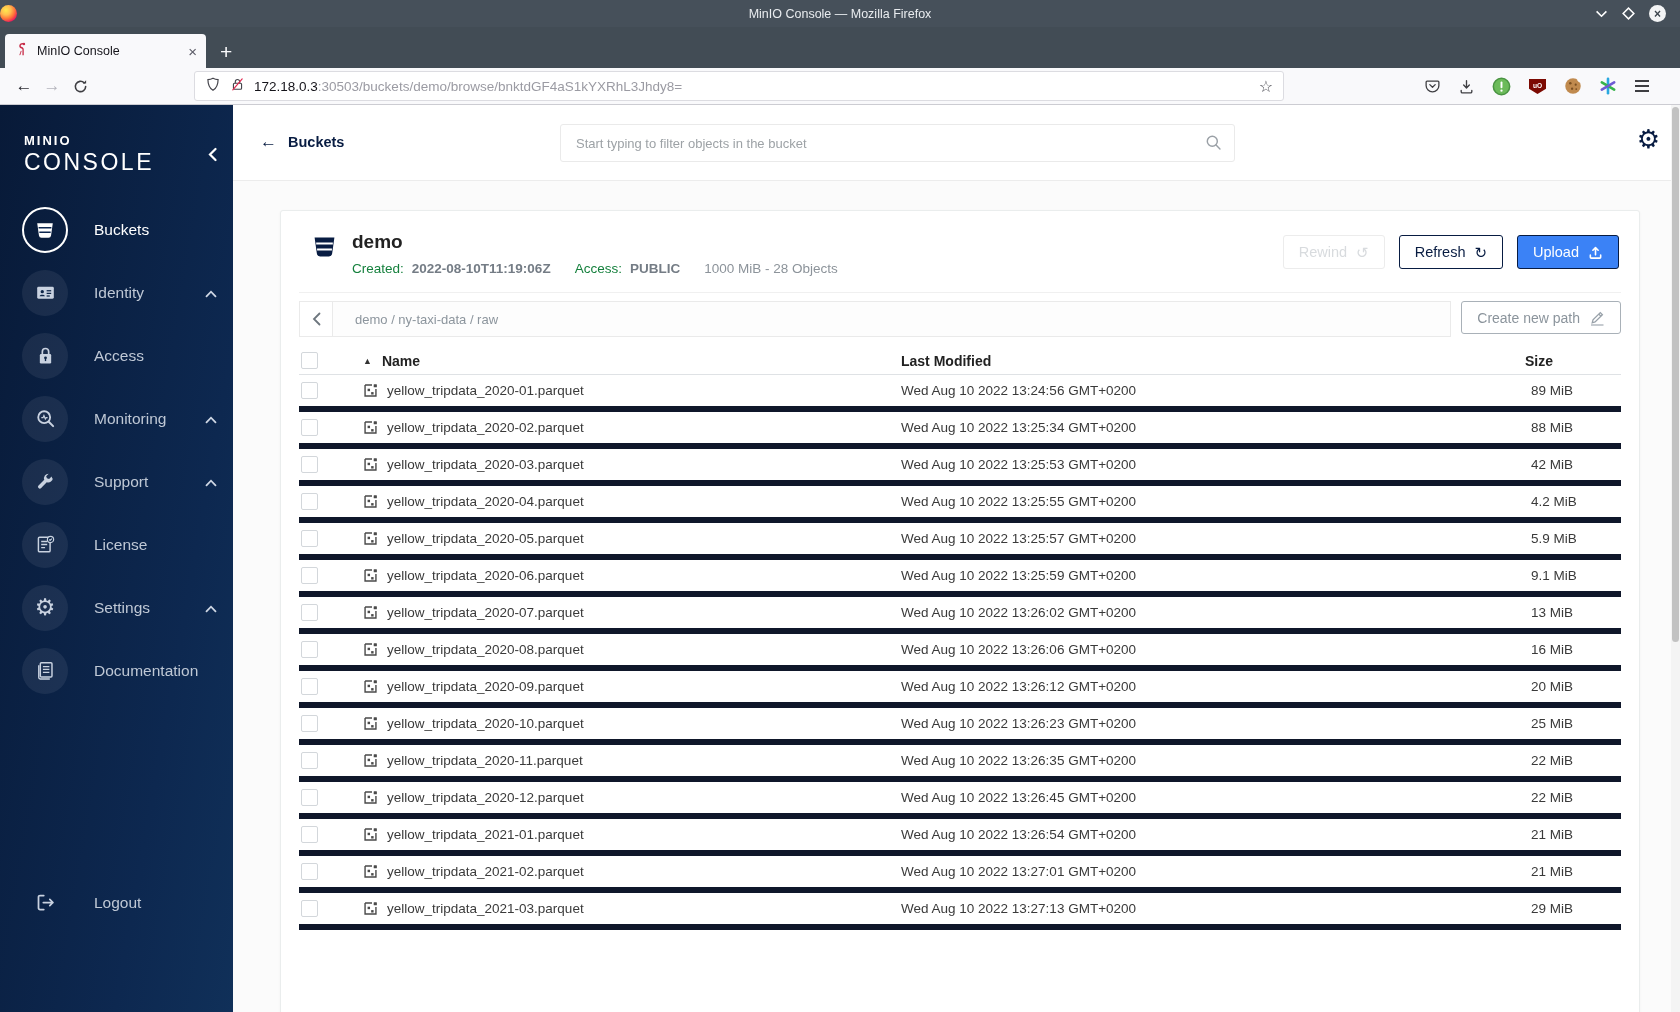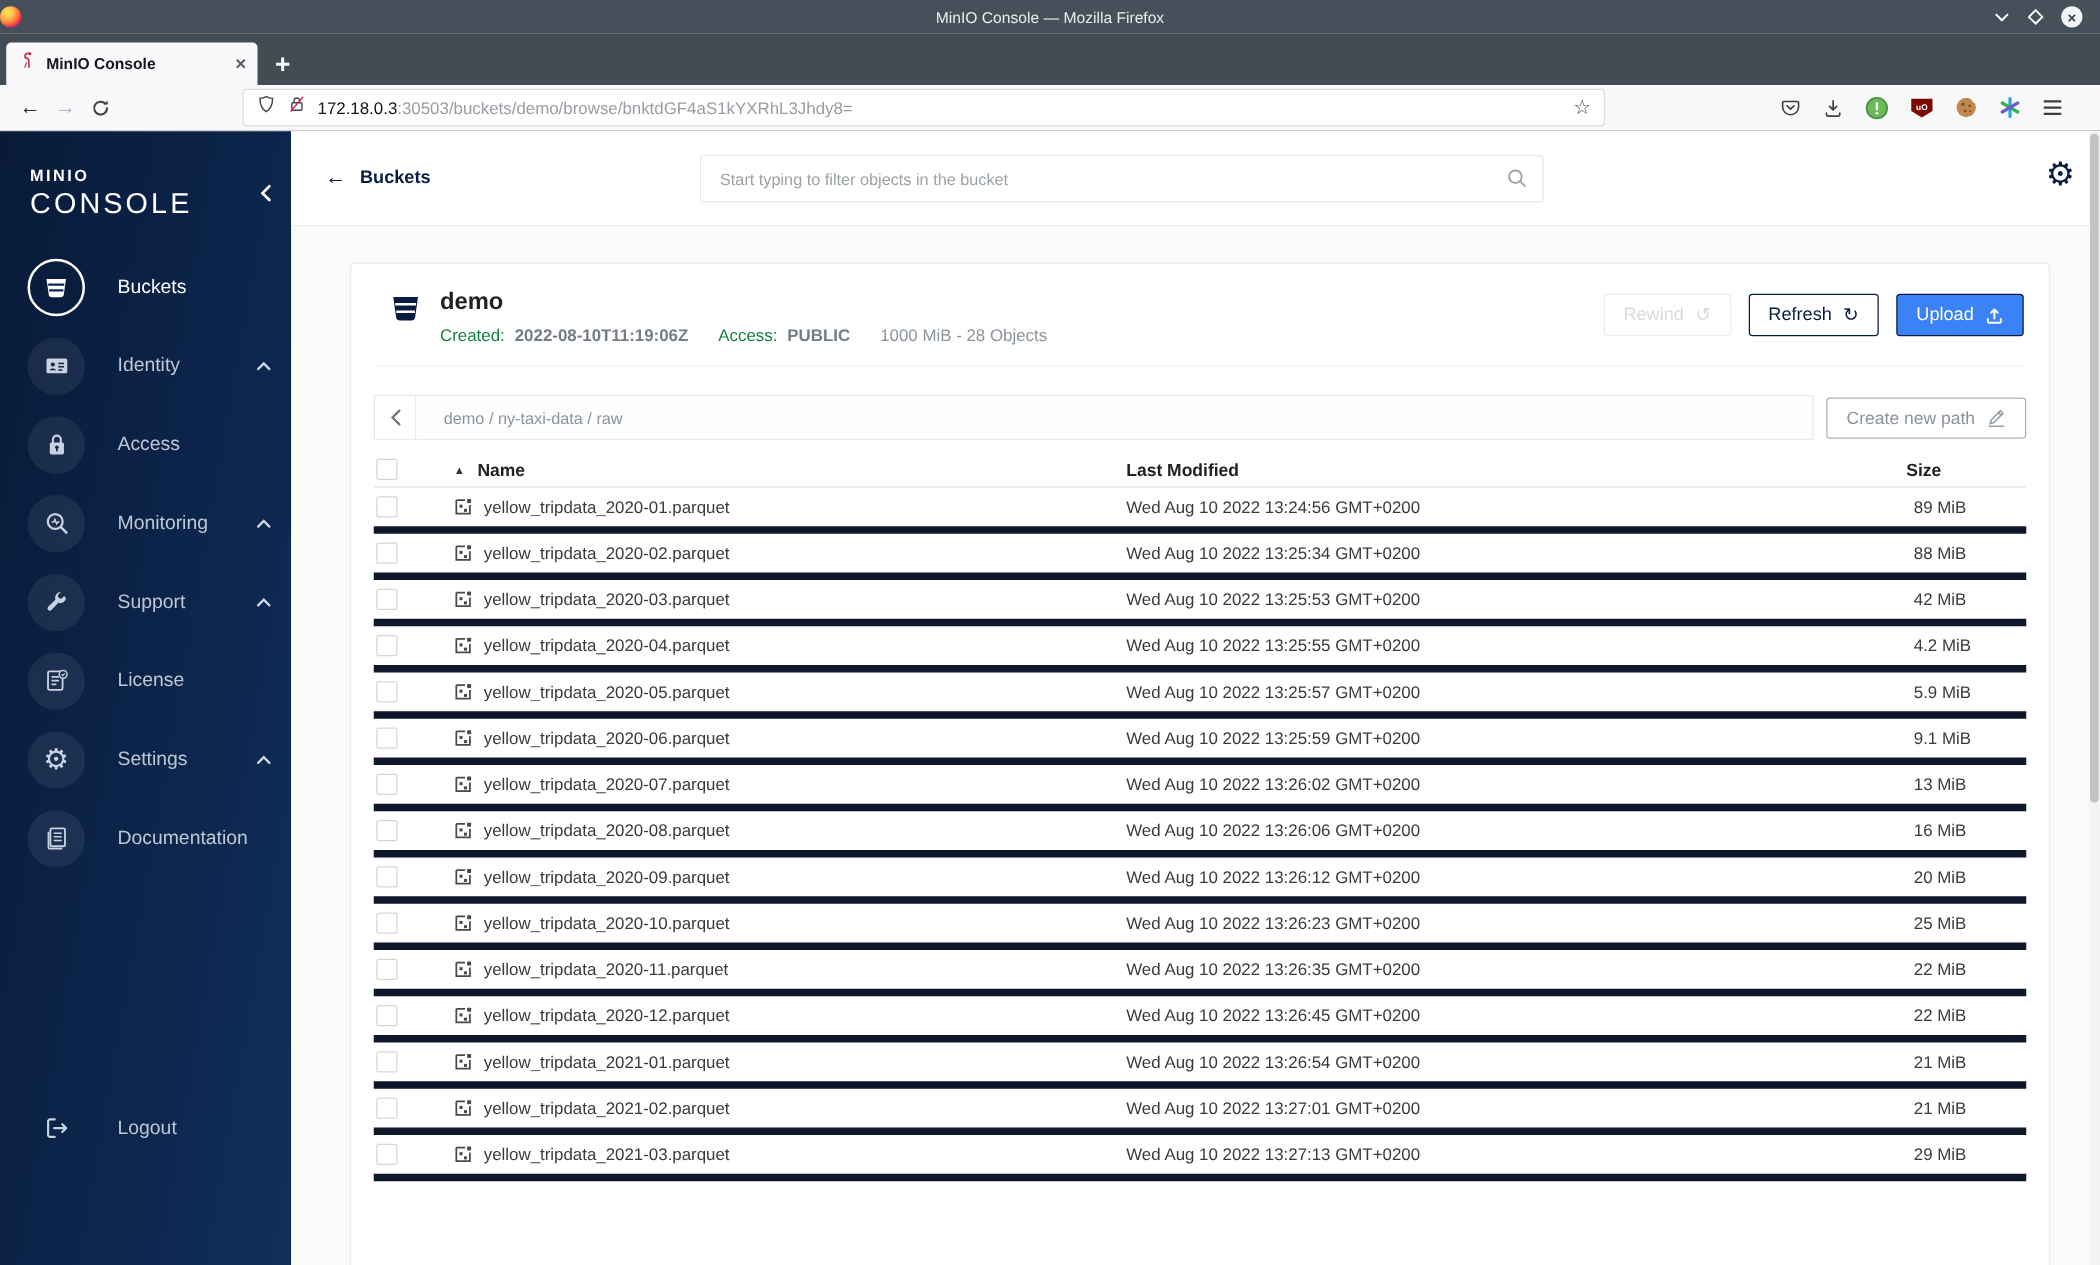--- a/index.html
+++ b/index.html
@@ -9,21 +9,21 @@
 
   
   .titlebar { position:relative; height:27px; background:#46505a; display:flex; align-items:center; padding:0 0; }
   .fx-logo { width:17px; height:17px; border-radius:50%;
     background:radial-gradient(circle at 35% 30%, #ffe94d 0%, #ffbd4f 30%, #ff7139 55%, #e3036a 82%, #b5007f 100%); }
   .win-title { position:absolute; left:0; right:0; text-align:center; color:#e9ecef; font-size:12.5px; }
   .win-controls { position:absolute; right:14px; top:0; height:27px; display:flex; gap:14px; align-items:center; }
   .wc { display:flex; align-items:center; justify-content:center; cursor:default; }
   .wc-close { width:17px; height:17px; background:#f3f4f5; border-radius:50%; color:#3b444c; font-size:12px; font-weight:bold; }
 
-  .tabbar { height:41px; background:#424c55; display:flex; align-items:flex-end; padding-left:5px;font-weight:bold; }
+  .tabbar { height:41px; background:#424c55; display:flex; align-items:flex-end; padding-left:5px; }
   .tab { width:201px; height:34px; background:#f9f9fb; border-radius:4px 4px 0 0; display:flex; align-items:center; padding:0 9px; gap:8px; }
   .tab-title { flex:1; font-size:12.5px; color:#15141a; white-space:nowrap; overflow:hidden; }
   .tab-close { color:#5b5b66; font-size:15px; line-height:1; }
   .newtab { color:#f9f9fb; font-size:21px; margin:0 0 6px 14px; line-height:1; }
 
   .navbar { height:37px; background:#f9f9fb; border-bottom:1px solid #ccccd2; display:flex; align-items:center; padding:0 10px; }
   .nav-btn { width:28px; height:28px; display:flex; align-items:center; justify-content:center; font-size:17px; color:#2b2b33; }
   .nav-btn.dis { color:#b4b4bc; }
   .urlbar { display:flex; align-items:center; height:30px; width:1090px; margin-left:100px; background:#fff;
     border:1px solid #dcdce1; border-radius:3px; padding:0 10px; gap:9px; }
@@ -79,21 +79,21 @@
   .actions { margin-left:auto; display:flex; gap:14px; align-items:flex-end; margin-top:4px;padding-left:24px; }
   .btn { height:34px; padding:0 15px; border-radius:3px; font-size:14.5px; display:flex; align-items:center; gap:9px;
     background:#fff; border:1px solid #ccc; font-family:"Liberation Sans",sans-serif; cursor:pointer; }
   .btn .bicon { font-size:15px; line-height:1; display:flex; align-items:center; }
   .btn.disabled { color:#d8dbde; border-color:#ececec; cursor:default; }
   .btn.outline { color:#081C42; border-color:#081C42; }
   .btn.solid { background:#3b82f6; color:#fff; border-color:#081C42; }
   .btn.ghost { color:#8b949c; border-color:#a9b1b8; font-size:14px; height:33px; }
 
   .card-divider { height:1px; background:#f0f0f0; margin:0 2px; }
-  .path-row { display:flex; align-items:center; margin:23px 2px 0; }
+  .path-row { display:flex; margin:8px 2px 0; }
   .path-back { width:34px; height:36px; flex:none; border:1px solid #eaeaea; display:flex; align-items:center;
     justify-content:center; cursor:pointer; background:#fff; }
   .crumb { flex:1; height:36px; border:1px solid #eaeaea; border-left:none; background:#fdfdfd;
     display:flex; align-items:center; padding:0 22px; font-size:13px; color:#8c959d; }
   .path-row .ghost { margin-left:10px; }
 
   .table { margin:10px 2px 0; }
   .thead, .trow { display:flex; align-items:center; }
   .thead { height:28px; border-bottom:1px solid #dfe2e5; font-weight:bold; font-size:14px; color:#222; }
   .col-check { width:44px; flex:none; display:flex; align-items:center; padding-left:2px; }

